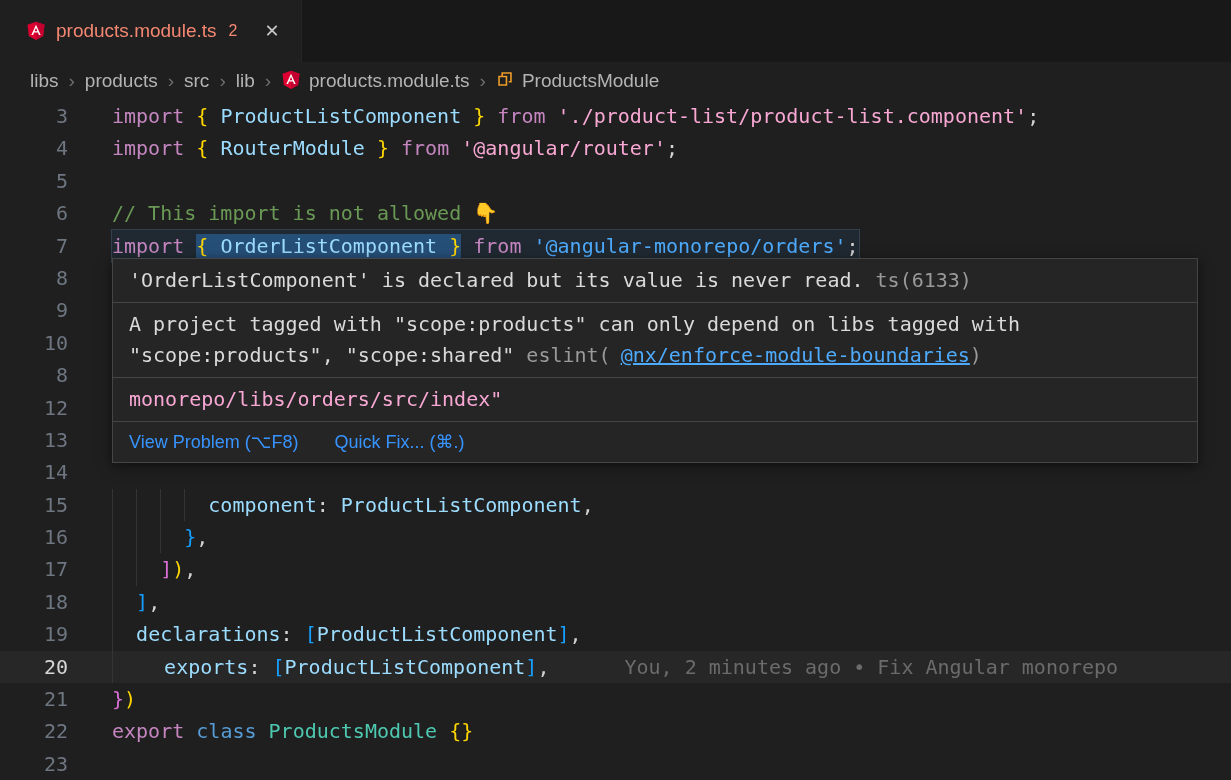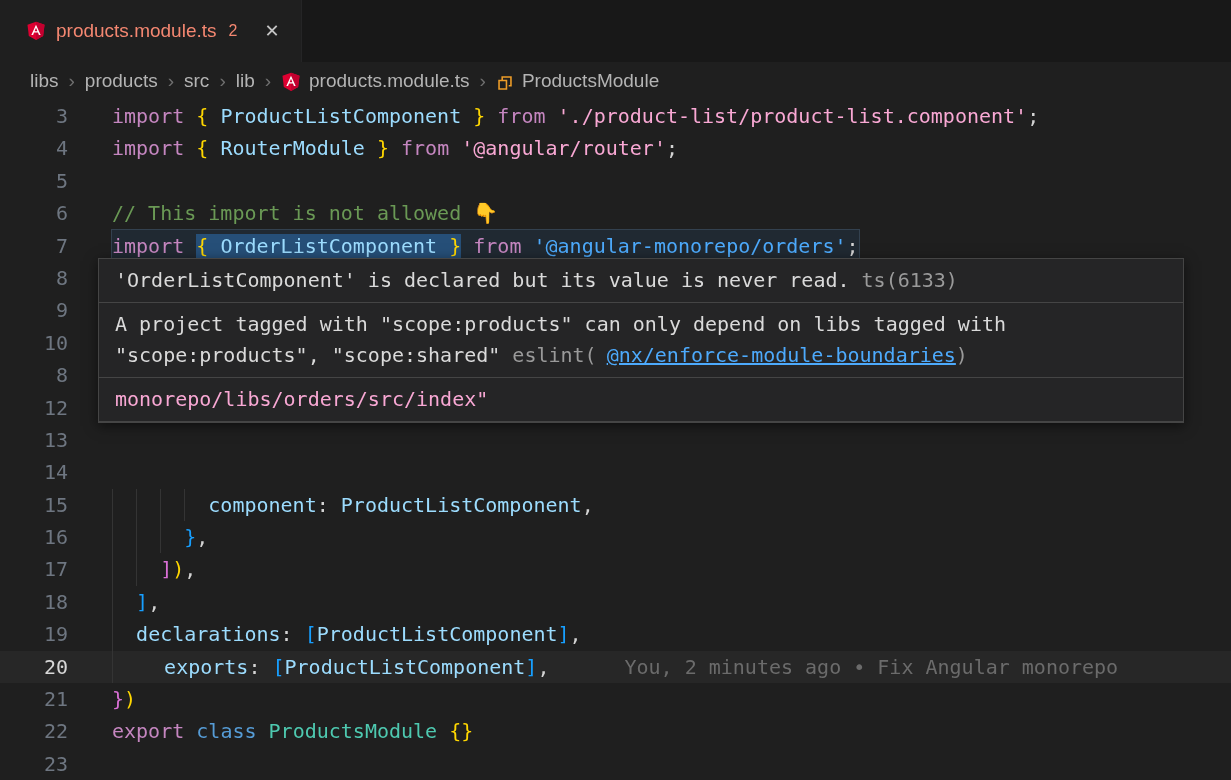--- a/index.html
+++ b/index.html
@@ -17,21 +17,21 @@
   }
   .tab-icon { display:flex; align-items:center; }
   .tab-label { color:#f48771; font-size:19px; }
   .tab-badge { color:#f48771; font-size:16px; margin-left:2px; }
   .tab-close { color:#c5c5c5; font-size:18px; margin-left:12px; padding:2px 5px; border-radius:4px; }
   
   .breadcrumbs {
     height:38px; background:#1f1f1f; display:flex; align-items:center;
     padding-left:30px; font-size:19px; color:#b4b4b4; gap:4px;
   }
-  .bc-item { display:flex; align-items:flex-end; gap:8px; cursor:pointer; white-space:nowrap; }
+  .bc-item { display:flex; align-items:flex-start; gap:8px; cursor:pointer; white-space:nowrap; }
   .bc-icon { display:flex; align-items:center; }
   .bc-sep { color:#707070; font-size:19px; padding:0 6px; }
   
   .editor {
     position:relative; height:680px; background:#1f1f1f;
     font-family:"DejaVu Sans Mono","Liberation Mono",monospace; font-size:20px;
     overflow:hidden;
   }
   .line { display:flex; height:32.4px; line-height:32.4px; position:relative; white-space:pre; }
   .line.active { background:rgba(255,255,255,0.04);gap:28px; }
@@ -53,21 +53,21 @@
   .tk-b1  { color:#FFD700; }
   .tk-b2  { color:#DA70D6; }
   .tk-b3  { color:#179FFF; }
   .tk-msg { color:#dadada; }
   .tk-dim { color:#9a9a9a; }
   .tk-hl  { background:#264f78; }
   .tk-plink   { color:#4daafc; text-decoration:underline; cursor:pointer;margin-left:10px; }
   .tk-linkstr { color:#4daafc; text-decoration:underline; cursor:pointer; }
   
   .popup {
-    position:absolute; left:98px; top:158px; width:1086px; z-index:5;
+    position:absolute; left:112px; top:158px; width:1086px; z-index:5;
     background:#252526; border:1px solid #454545;
     box-shadow:0 3px 12px rgba(0,0,0,0.55);
   }
   .pop-sec { padding:6px 16px; border-bottom:1px solid #454545; }
   .pop-line { line-height:31px; white-space:pre; color:#d4d4d4; }
   .pop-footer {
     padding:5px 16px; display:flex; gap:36px; align-items:center; height:40px;
     font-family:"Liberation Sans","DejaVu Sans",sans-serif; font-size:18px;
   }
   .pop-action { color:#3794ff; cursor:pointer; white-space:nowrap; }
@@ -159,16 +159,20 @@
         <div class="pop-sec">
           <div class="pop-line"><span class="tk-msg">'OrderListComponent' is declared but its value is never read.</span><span class="tk-dim"> ts(6133)</span></div>
         </div>
         <div class="pop-sec">
           <div class="pop-line"><span class="tk-msg">A project tagged with "scope:products" can only depend on libs tagged with</span></div>
           <div class="pop-line"><span class="tk-msg">"scope:products", "scope:shared" </span><span class="tk-dim">eslint(</span><span class="tk-plink">@nx/enforce-module-boundaries</span><span class="tk-dim">)</span></div>
         </div>
         <div class="pop-sec">
           <div class="pop-line"><span class="tk-str">monorepo/libs/orders/src/index"</span></div>
         </div>
+        <div class="pop-footer">
+          <span class="pop-action">View Problem (⌥F8)</span>
+          <span class="pop-action">Quick Fix... (⌘.)</span>
+        </div>
       </div>
   </div>
 
 </div>
 
 </body></html>

